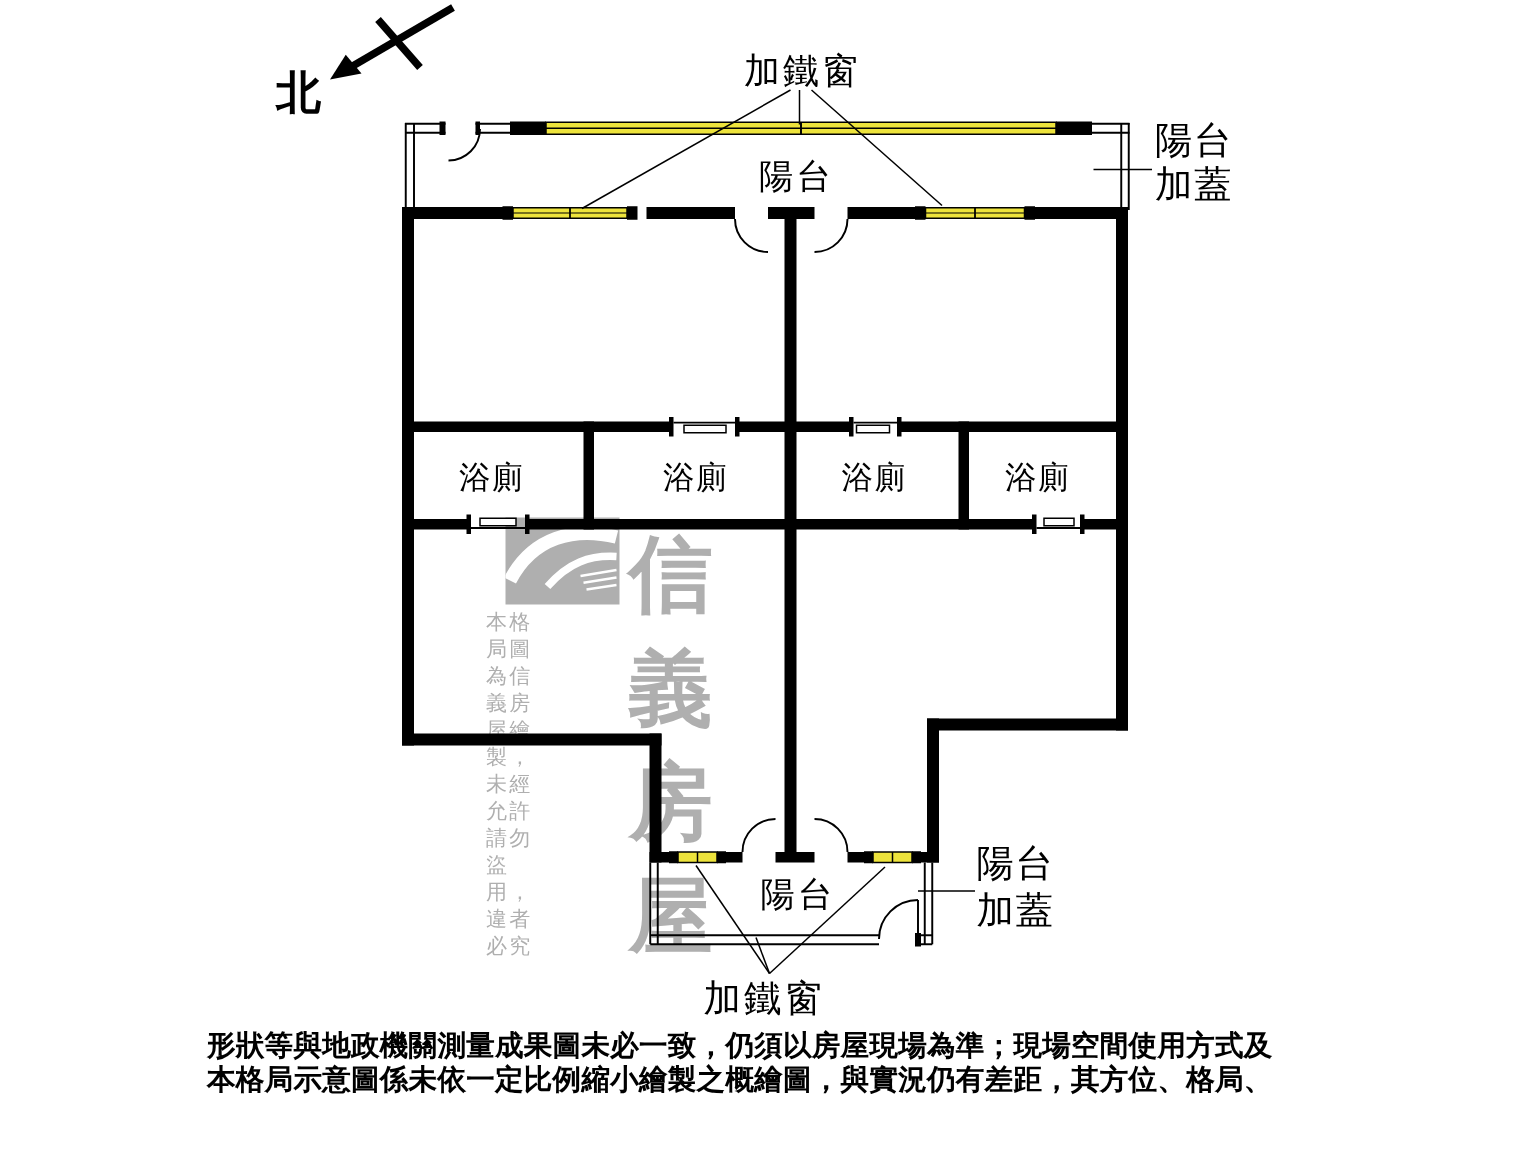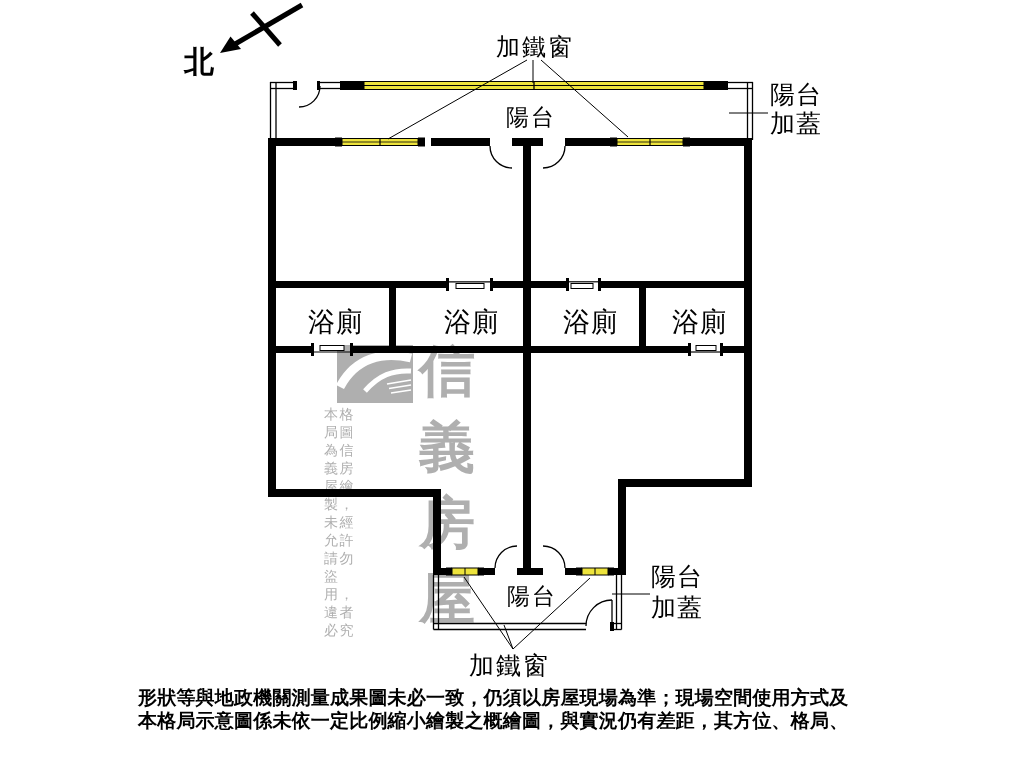--- a/index.html
+++ b/index.html
@@ -8,27 +8,27 @@
     --watermark:#AFAFAF;
   }
   html,body{margin:0;padding:0;background:#ffffff;}
   #stage{
     position:relative;width:1024px;height:768px;background:#ffffff;overflow:hidden;
     font-family:"Liberation Serif","DejaVu Serif",serif;color:#000;
   }
   #plan-svg{position:absolute;left:0;top:0;z-index:2;}
   .lbl{position:absolute;z-index:3;color:#000;white-space:nowrap;}
   .lbl-big{font-size:24px;letter-spacing:2px;}
-  .lbl-room{font-size:27px;letter-spacing:1px;width:60px;text-align:center;}
+  .lbl-room{font-size:21px;letter-spacing:1px;width:60px;}
   .lbl-two{font-size:25px;line-height:29px;letter-spacing:1px;}
   .compass{font-size:30px;font-weight:bold;}
   
   #wm{position:absolute;z-index:1;}
   #wm-logo{position:absolute;left:337px;top:345px;width:76px;height:58px;background:var(--watermark);}
-  #wm-brand{position:absolute;left:419px;top:334px;font-size:56px;font-weight:bold;
+  #wm-brand{position:absolute;left:419px;top:346px;font-size:56px;font-weight:bold;
             color:var(--watermark);letter-spacing:17px;z-index:1;}
   #wm-notice{position:absolute;left:324px;top:406px;font-size:14px;
              color:var(--watermark);letter-spacing:1.5px;z-index:1;}
   
   #disclaimer{position:absolute;left:138px;top:686px;width:760px;z-index:3;
               font-size:19px;line-height:23px;font-weight:600;letter-spacing:0.2px;}
 </style>
 </head>
 <body>
 

